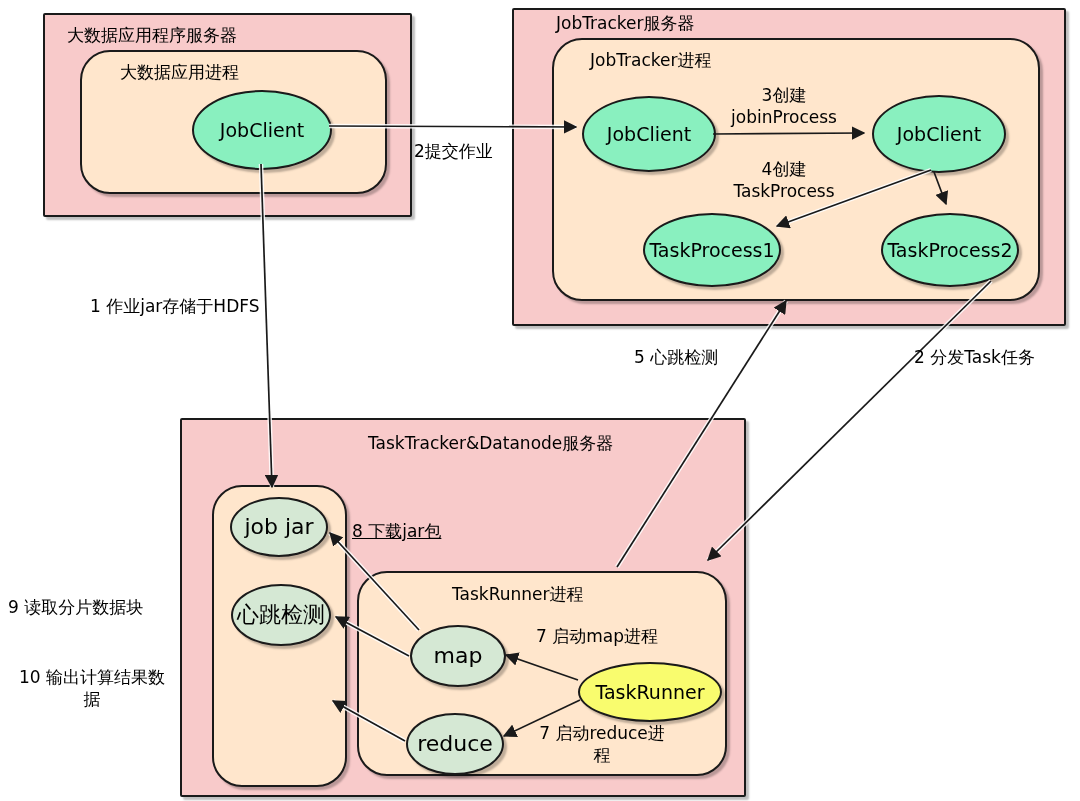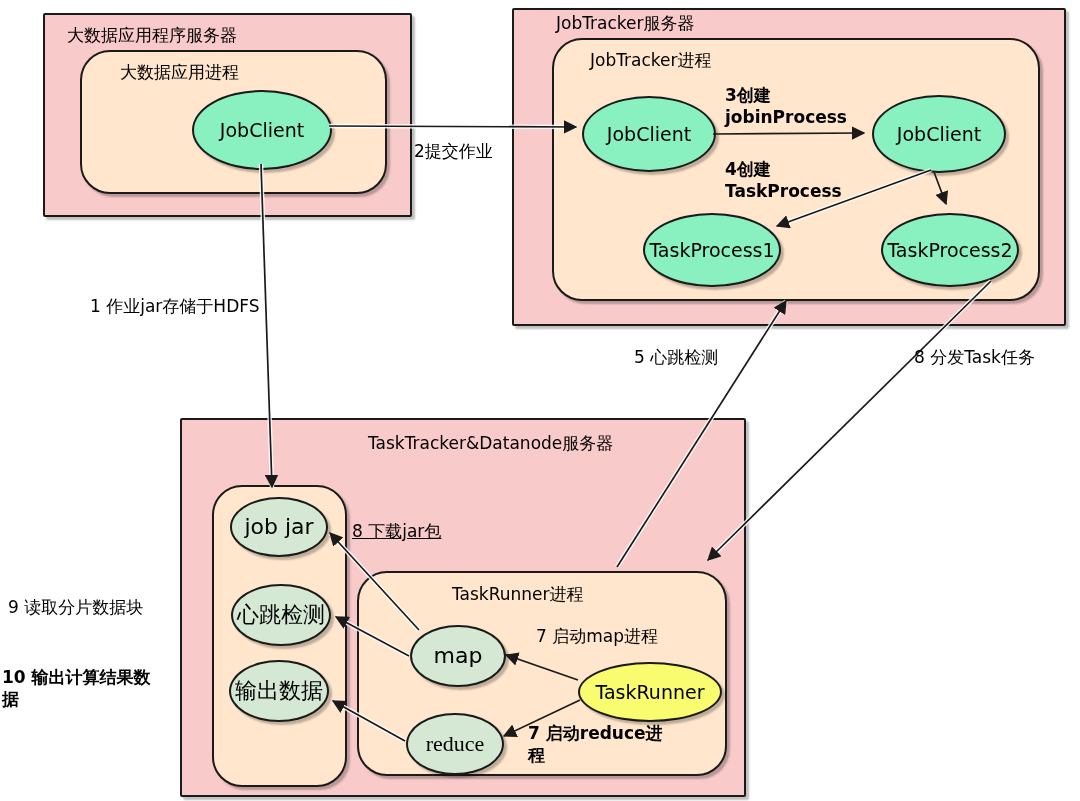--- a/index.html
+++ b/index.html
@@ -33,21 +33,21 @@
   }
   .ellipse.mint{background:var(--node_mint);justify-content:center;}
   .ellipse.green{background:var(--node_green);font-size:22px;}
   .ellipse.yellow{background:var(--node_yellow);}
   .box-title{
     position:absolute;font-size:17px;line-height:1.2;white-space:nowrap;
   }
   .flow-label{
     position:absolute;font-size:17px;line-height:1.3;white-space:pre-line;
   }
-  .flow-label.center{text-align:left;font-weight:bold;}
+  .flow-label.center{text-align:center;}
   #arrows{position:absolute;left:0;top:0;pointer-events:none;}
   .edge-halo{stroke:#ffffff;stroke-width:4.5;fill:none;opacity:.85;}
   .edge{stroke:var(--border);stroke-width:1.7;fill:none;}
 </style>
 </head>
 <body>
 
 <div id="canvas">
 
   <div class="server-box" style="left:43px;top:13px;width:365px;height:200px;"></div>
@@ -78,30 +78,27 @@
   <div class="server-box" style="left:180px;top:418px;width:562px;height:375px;"></div>
   <div class="box-title" style="left:368px;top:433px;">TaskTracker&amp;Datanode服务器</div>
 
   <div class="process-box" style="left:212px;top:485px;width:131px;height:298px;"></div>
   <div class="ellipse green" style="left:230px;top:497px;width:94px;height:56px;">
     <span>job jar</span>
   </div>
   <div class="ellipse green" style="left:231px;top:584px;width:96px;height:58px;">
     <span>心跳检测</span>
   </div>
-  <div class="ellipse green" style="left:229px;top:660px;width:96px;height:58px;">
-    <span>输出数据</span>
-  </div>
 
   <div class="process-box" style="left:357px;top:571px;width:366px;height:201px;"></div>
   <div class="box-title" style="left:452px;top:584px;">TaskRunner进程</div>
   <div class="ellipse green" style="left:410px;top:625px;width:92px;height:58px;">
     <span>map</span>
   </div>
-  <div class="ellipse green" style="left:406px;top:713px;width:94px;height:58px;font-family:Liberation Serif, serif;">
+  <div class="ellipse green" style="left:406px;top:713px;width:94px;height:58px;">
     <span>reduce</span>
   </div>
   <div class="ellipse yellow" style="left:578px;top:662px;width:140px;height:56px;">
     <span>TaskRunner</span>
   </div>
 
   <svg id="arrows" width="1080" height="801" viewBox="0 0 1080 801">
     <defs>
       <marker id="ah" viewBox="0 0 10 10" refX="9" refY="5" markerWidth="8" markerHeight="8" orient="auto-start-reverse">
         <path d="M0,0 L10,5 L0,10 z" fill="#1a1a1a"></path>
@@ -153,21 +150,21 @@
     </g>
   </svg>
 
   <div class="flow-label" style="left:46px;top:295px;width:210px;margin-left:44px;">1 作业jar存储于HDFS</div>
   <div class="flow-label" style="left:414px;top:140px;width:110px;">2提交作业</div>
   <div class="flow-label center" style="left:725px;top:84px;width:118px;">3创建
 jobinProcess</div>
   <div class="flow-label center" style="left:725px;top:158px;width:118px;">4创建
 TaskProcess</div>
   <div class="flow-label" style="left:634px;top:346px;width:130px;">5 心跳检测</div>
-  <div class="flow-label" style="left:914px;top:346px;width:160px;">8 分发Task任务</div>
+  <div class="flow-label" style="left:914px;top:346px;width:160px;">2 分发Task任务</div>
   <div class="flow-label" style="left:536px;top:625px;width:150px;">7 启动map进程</div>
   <div class="flow-label center" style="left:528px;top:722px;width:148px;">7 启动reduce进
 程</div>
   <div class="flow-label" style="left:352px;top:520px;width:120px;text-decoration:underline;">8 下载jar包</div>
   <div class="flow-label" style="left:8px;top:596px;width:170px;">9 读取分片数据块</div>
   <div class="flow-label center" style="left:2px;top:666px;width:180px;">10 输出计算结果数
 据</div>
 
 </div>
 

